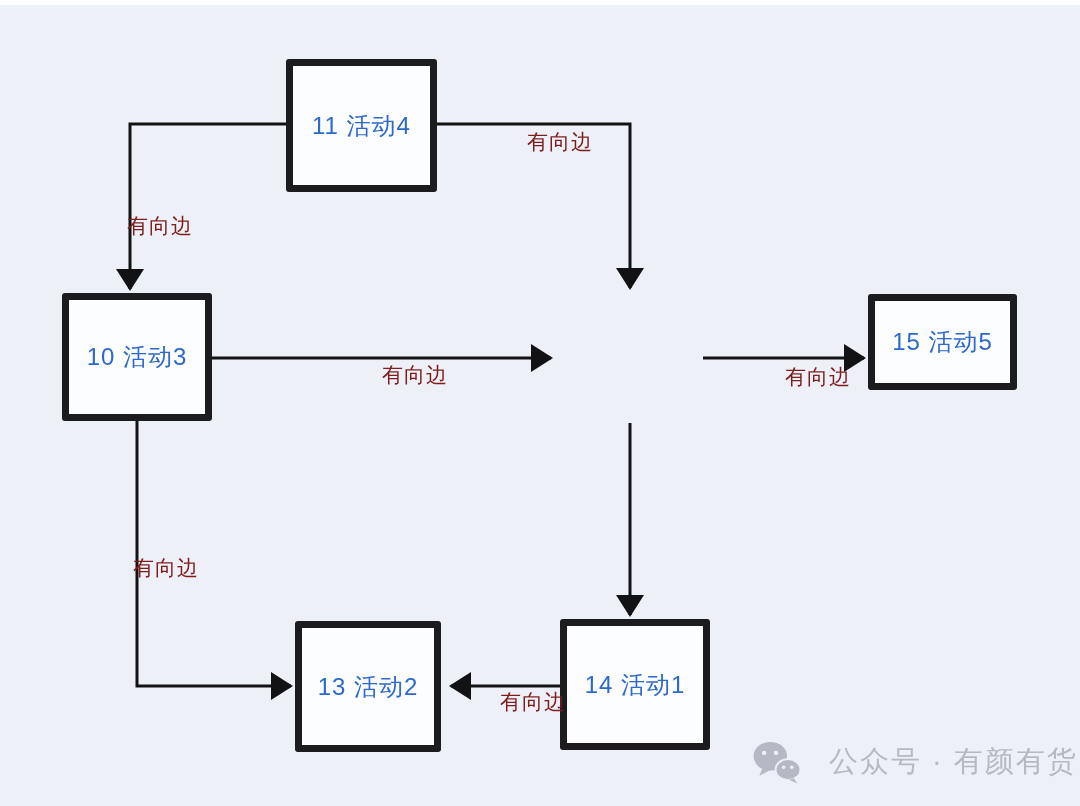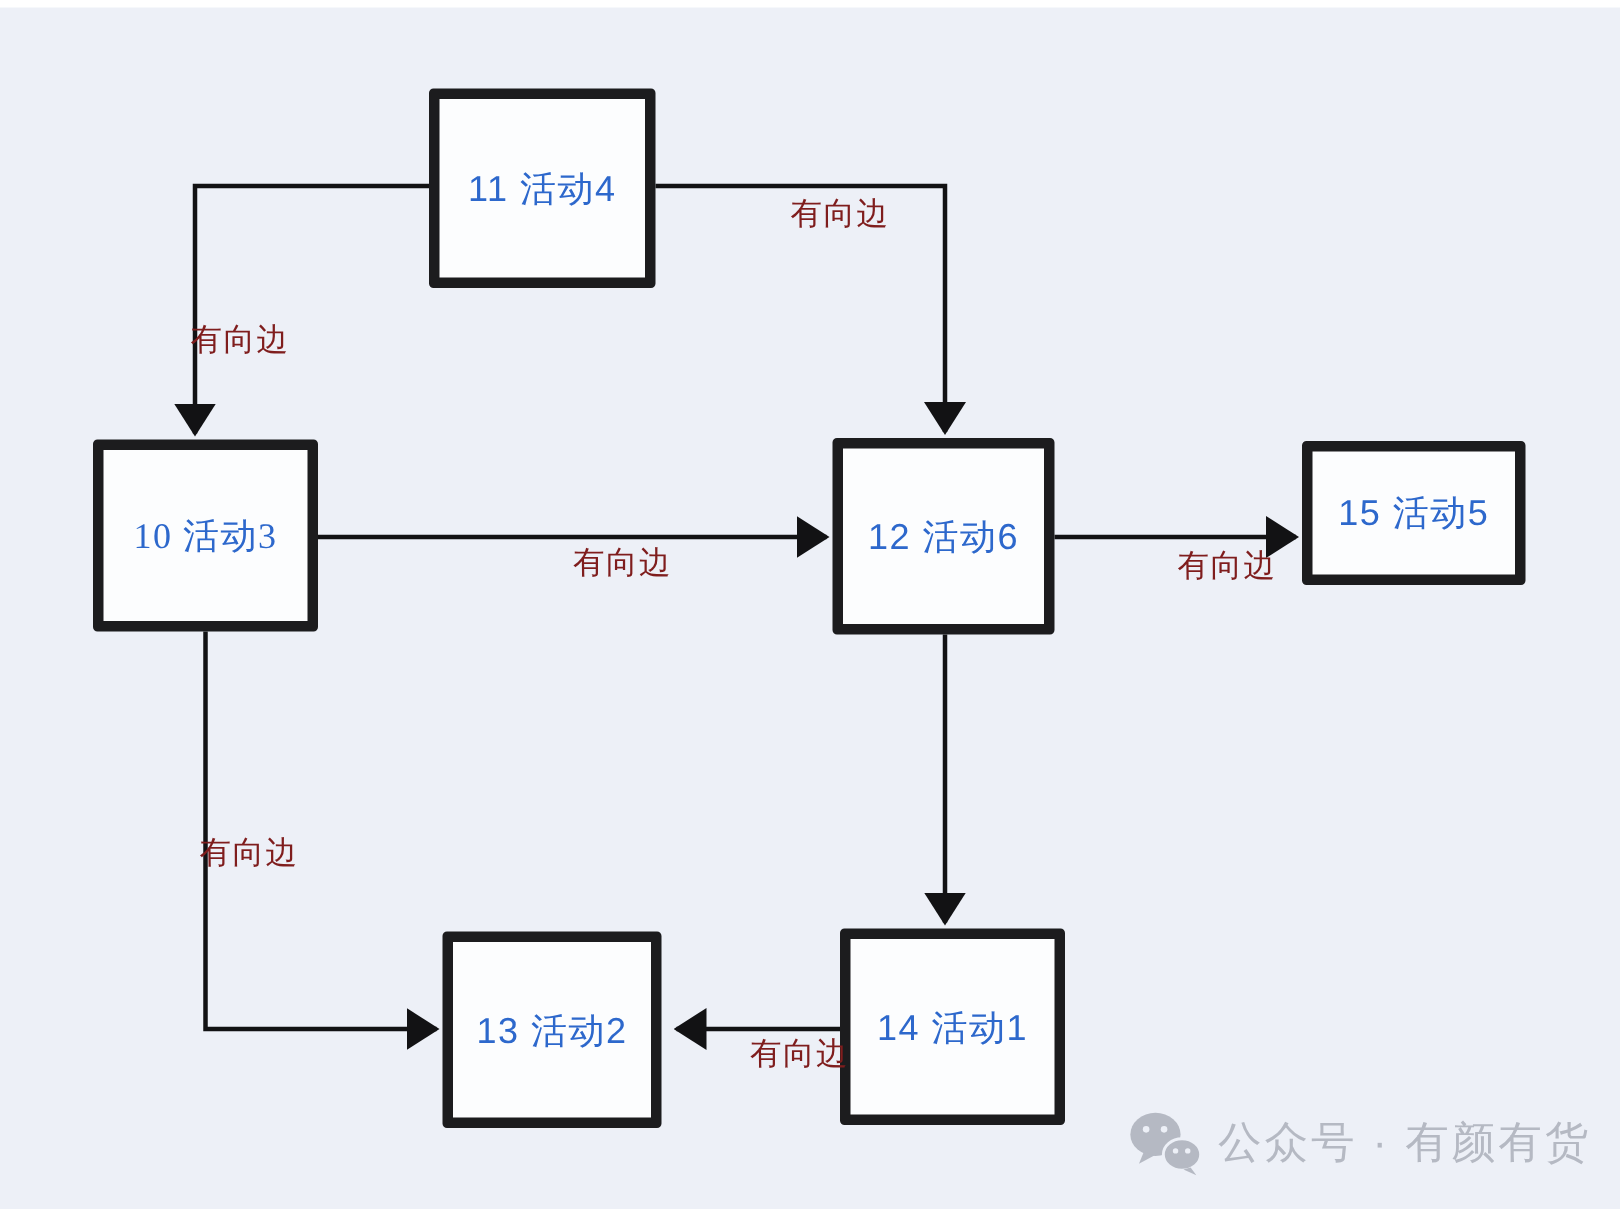--- a/index.html
+++ b/index.html
@@ -42,21 +42,21 @@
     justify-content: center;
     z-index: 2;
   }
   .node span {
     color: #2d68cc;
     font-size: 24px;
     letter-spacing: 1px;
     white-space: nowrap;
   }
   .node-11 { left: 286px; top: 59px;  width: 151px; height: 133px; }
-  .node-10 { left: 62px;  top: 293px; width: 150px; height: 128px; font-family: Liberation Serif, serif; }
+  .node-10 { left: 62px;  top: 293px; width: 150px; height: 128px; }
   .node-12 { left: 555px; top: 292px; width: 148px; height: 131px; }
   .node-15 { left: 868px; top: 294px; width: 149px; height: 96px; }
   .node-13 { left: 295px; top: 621px; width: 146px; height: 131px; }
   .node-14 { left: 560px; top: 619px; width: 150px; height: 131px; }
   .elabel {
     position: absolute;
     color: #7f1d1d;
     font-size: 21px;
     letter-spacing: 1px;
     white-space: nowrap;
@@ -67,21 +67,21 @@
   .elabel-2 { left: 382px; top: 361px; }
   .elabel-3 { left: 785px; top: 363px; }
   .elabel-5 { left: 133px; top: 554px; }
   .elabel-6 { left: 500px; top: 688px; }
   .watermark {
     position: absolute;
     left: 752px;
     top: 740px;
     display: flex;
     align-items: center;
-    gap: 10px;
+    gap: 27px;
     z-index: 4;
   }
   .watermark .wm-text {
     color: #b5b9c3;
     font-size: 29px;
     letter-spacing: 2px;
     white-space: nowrap;
   }
 </style>
 </head>
@@ -103,23 +103,20 @@
     <polyline points="630,423 630,615" marker-end="url(#arr)"></polyline>
     <polyline points="137,421 137,686 291,686" marker-end="url(#arr)"></polyline>
     <polyline points="560,686 451,686" marker-end="url(#arr)"></polyline>
   </svg>
 
   <div class="node node-11">
     <span>11 活动4</span>
   </div>
   <div class="node node-10">
     <span>10 活动3</span>
-  </div>
-  <div class="node node-12">
-    <span>12 活动6</span>
   </div>
   <div class="node node-15">
     <span>15 活动5</span>
   </div>
   <div class="node node-13">
     <span>13 活动2</span>
   </div>
   <div class="node node-14">
     <span>14 活动1</span>
   </div>

